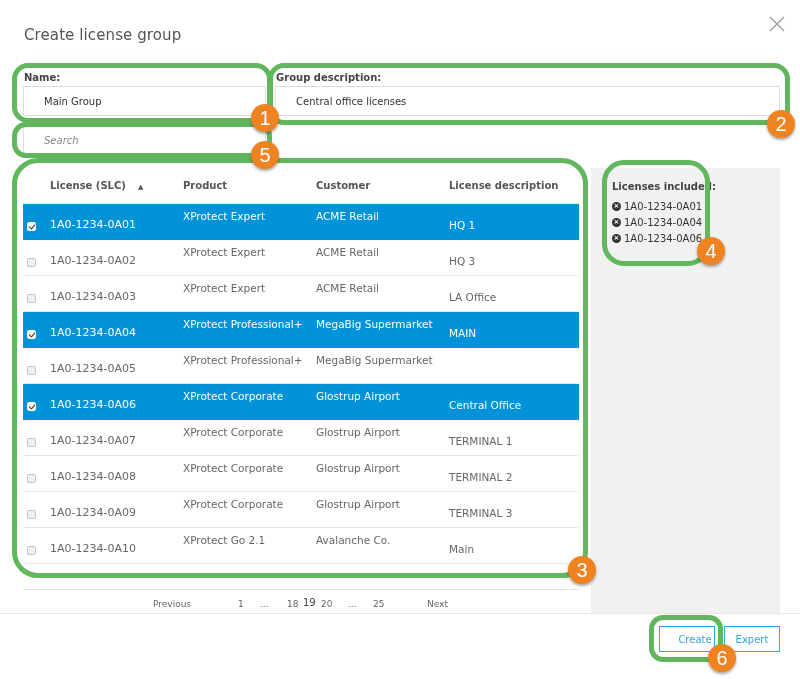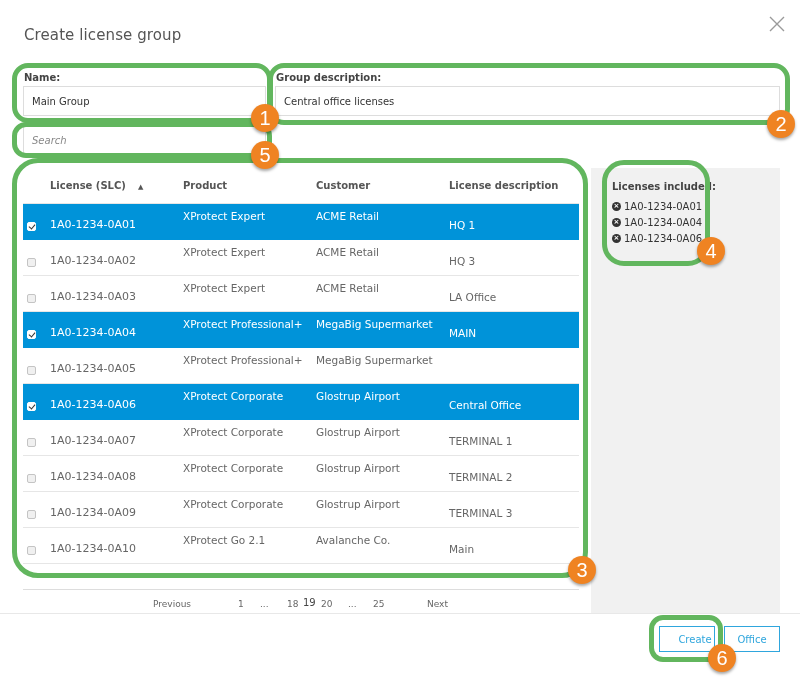--- a/index.html
+++ b/index.html
@@ -6,21 +6,21 @@
   html, body { width: 800px; height: 679px; background: #ffffff; overflow: hidden; }
   body { position: relative; font-family: "DejaVu Sans", "Liberation Sans", sans-serif; color: #555; }
 
   .title { position: absolute; left: 24px; top: 26px; font-size: 15px; color: #555; letter-spacing: 0.1px; }
   .close { position: absolute; left: 767px; top: 14px; width: 20px; height: 20px; cursor: pointer; }
   .close svg { display: block; }
 
   .field-label { position: absolute; font-size: 10px; font-weight: bold; color: #444; }
   .text-input { position: absolute; height: 30px; border: 1px solid #ddd; background: #fff;
                 font-family: "DejaVu Sans", "Liberation Sans", sans-serif; font-size: 10px; color: #333;
-                padding: 0 8px; outline: none; }
+                padding: 0 20px; outline: none; }
   .text-input::placeholder { color: #888; font-style: italic; }
 
   .table-wrap { position: absolute; left: 23px; top: 168px; width: 556px; }
   .thead { height: 36px; display: flex; align-items: center; border-bottom: 1px solid #e6e6e6; }
   .th { font-size: 10px; font-weight: bold; color: #555; display: flex; align-items: flex-end; }
   .sort-arrow { font-size: 7px; margin-left: 12px; color: #555; }
   .row { position: relative; height: 36px; border-bottom: 1px solid #e6e6e6; font-size: 10.5px; color: #666; cursor: pointer; }
   .row.selected { background: #0093d9; color: #fff; border-bottom-color: #0093d9; }
   .row .cb { position: absolute; left: 4px; top: 18px; width: 9px; height: 9px; border: 1px solid #c4c4c4; border-radius: 2px; background: #f0f0f0; }
   .row.selected .cb { background: #fff; border-color: #fff; }
@@ -177,21 +177,21 @@
     <span>1A0-1234-0A04</span>
   </div>
   <div class="inc-item" style="top:65px;">
     <span class="x-circle">×</span>
     <span>1A0-1234-0A06</span>
   </div>
 </div>
 
 <div class="footer-line"></div>
 <button class="btn" style="left:659px;top:626px;width:56px;padding-left:16px;">Create</button>
-<button class="btn" style="left:724px;top:626px;width:56px;">Office</button>
+<button class="btn" style="left:724px;top:626px;width:56px;">Expert</button>
 
 <div class="hl" style="left:12px;top:63px;width:260px;height:60px;border-radius:16px;"></div>
 <div class="hl" style="left:268px;top:63px;width:522px;height:62px;border-radius:16px;"></div>
 <div class="hl" style="left:12px;top:122px;width:260px;height:36px;border-radius:14px;"></div>
 <div class="hl" style="left:12px;top:158px;width:576px;height:420px;border-radius:26px;"></div>
 <div class="hl" style="left:602px;top:160px;width:108px;height:106px;border-radius:22px;"></div>
 <div class="hl" style="left:649px;top:615px;width:74px;height:47px;border-radius:14px;"></div>
 
 <div class="badge" style="left:251px;top:104px;">1</div>
 <div class="badge" style="left:767px;top:110px;">2</div>

